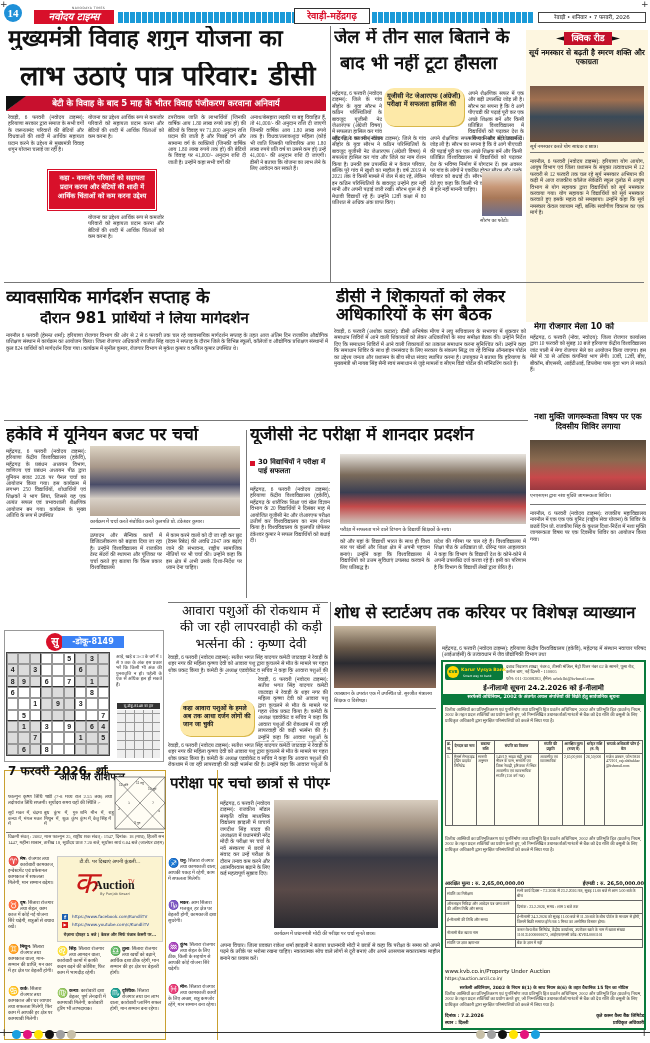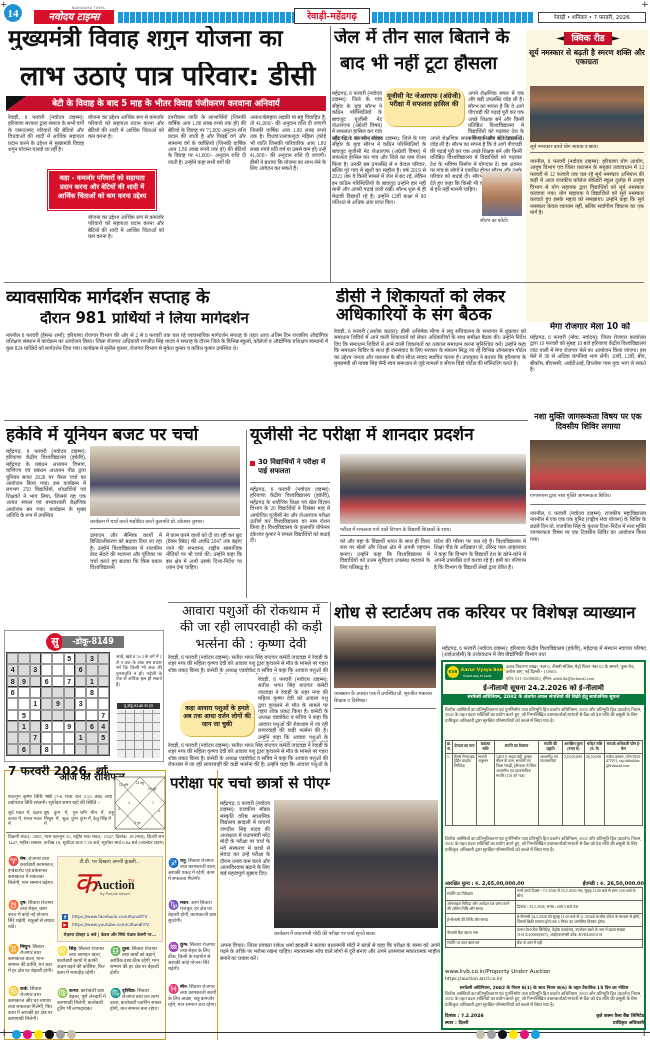--- a/index.html
+++ b/index.html
@@ -16,21 +16,21 @@
 #brand-small{left:72px;top:6px;font-size:3px;color:#444;letter-spacing:.5px}
 #brand{left:34px;top:10px;width:80px;height:14px;background:#d8102a;color:#fff;font-weight:bold;font-size:10px;line-height:14px;text-align:center;font-style:italic}
 #stripes1{left:118px;top:12px;width:176px;height:11px;background:repeating-linear-gradient(90deg,#1a9ad8 0 5px,#fff 5px 6px)}
 #region{left:294px;top:8px;width:76px;height:16px;border:1.5px solid #333;background:#fff;color:#d8102a;font-weight:bold;font-size:9.5px;line-height:13px;text-align:center}
 #stripes2{left:372px;top:12px;width:162px;height:11px;background:repeating-linear-gradient(90deg,#1a9ad8 0 5px,#fff 5px 6px)}
 #dateline{left:538px;top:12px;width:108px;height:11px;border:1px solid #444;font-size:5.5px;line-height:9px;text-align:center;color:#111;background:#fff}
 
 #qr-box{left:526px;top:30px;width:122px;height:292px;background:#fdf6e0}
 #qr-title{left:564px;top:32px;width:48px;height:13px;background:#c4102a;color:#fff;font-weight:bold;font-size:9px;line-height:13px;text-align:center}
 .sub-red{background:#c8102e;color:#fff;font-weight:bold;text-align:center;white-space:nowrap;overflow:hidden}
-.callout{background:#fde9a8;border-radius:10px;color:#222;font-weight:bold;text-align:center;line-height:1.25;box-shadow:1px 1px 0 #d9b84a}
+.callout{background:#fde9a8;border-radius:10px;color:#222;font-weight:bold;line-height:1.25;box-shadow:1px 1px 0 #d9b84a}
 .callout-red{background:#d8102a;color:#fff;font-weight:bold;text-align:center;line-height:1.35;border:1.5px solid #fff;outline:1px solid #d8102a}
 
 #sudoku{left:6px;top:652px;width:104px;height:104px;border:1px solid #444;display:grid;grid-template-columns:repeat(9,1fr);grid-template-rows:repeat(9,1fr)}
 .cell{border:.5px solid #999;font-size:7px;font-weight:bold;color:#222;display:flex;align-items:center;justify-content:center;font-family:"Liberation Sans",sans-serif}
 .cell.g{background:#dcdcdc}
 .cell.bR{border-right:1.2px solid #333}
 .cell.bB{border-bottom:1.2px solid #333}
 #sol{left:117px;top:710px;width:43px;height:48px;background:
 repeating-linear-gradient(90deg,transparent 0 4px,#999 4px 4.5px),
 repeating-linear-gradient(0deg,#eee 0 4px,#999 4px 4.5px)}
@@ -79,21 +79,21 @@
 
 <div class="abs" id="qr-box"></div>
 <div class="abs" style="left:556px;top:36px;width:64px;height:5px;background:#111;clip-path:polygon(0 50%,15% 0,85% 0,100% 50%,85% 100%,15% 100%);"></div>
 <div class="abs" id="qr-title">क्विक रीड</div>
 <div class="abs hl" style="left:528px;top:48px;width:118px;font-size:7.5px;white-space:normal;text-align:center;line-height:1.25;">सूर्य नमस्कार से बढ़ती है स्मरण शक्ति और एकाग्रता</div>
 <div class="abs photo" style="left:530px;top:86px;width:114px;height:56px;background:linear-gradient(180deg,#7a5a48 0%,#a07050 25%,#3a4a58 55%,#6a5040 100%);"></div>
 <div class="abs cap" style="left:530px;top:143px;width:114px;">सूर्य नमस्कार करते योग साधक व छात्र।</div>
 <div class="abs rule" style="left:530px;top:152px;width:114px;height:.6px;"></div>
 <div class="abs txt" style="left:530px;top:158px;width:114px;height:162px;">नारनौल, 6 फरवरी (नवोदय टाइम्स): हरियाणा योग आयोग, आयुष विभाग एवं जिला प्रशासन के संयुक्त तत्वावधान में 12 फरवरी से 12 फरवरी तक चल रहे सूर्य नमस्कार अभियान की कड़ी में आज राजकीय कॉलेज सेकेंडरी स्कूल दुलोठ में आयुष विभाग से योग सहायक द्वारा विद्यार्थियों को सूर्य नमस्कार करवाया गया। योग सहायक ने विद्यार्थियों को सूर्य नमस्कार करवाते हुए इसके महत्व को समझाया। उन्होंने कहा कि सूर्य नमस्कार केवल व्यायाम नहीं, बल्कि सर्वांगीण विकास का एक मार्ग है।</div>
 
-<div class="abs hl" style="left:534px;top:322px;width:112px;font-size:8.5px;text-align:center;">मेगा रोजगार मेला 10 को</div>
+<div class="abs hl" style="left:534px;top:322px;width:112px;font-size:8.5px;">मेगा रोजगार मेला 10 को</div>
 <div class="abs txt" style="left:530px;top:334px;width:116px;height:76px;">महेंद्रगढ़, 6 फरवरी (नोवा, नवोदय): जिला रोजगार कार्यालय द्वारा 10 फरवरी को सुबह 10 बजे हरियाणा केंद्रीय विश्वविद्यालय जांट पाली में मेगा रोजगार मेले का आयोजन किया जाएगा। इस मेले में 30 से अधिक कंपनियां भाग लेंगी। 10वीं, 12वीं, बीए, बीकॉम, बीएससी, आईटीआई, डिप्लोमा पास युवा भाग ले सकते हैं।</div>
 <div class="abs hl" style="left:530px;top:412px;width:116px;font-size:8px;white-space:normal;text-align:center;line-height:1.25;">नशा मुक्ति जागरूकता विषय पर एक दिवसीय शिविर लगाया</div>
 <div class="abs photo" style="left:530px;top:440px;width:116px;height:50px;background:linear-gradient(180deg,#5a4a3a 0%,#8a6a50 40%,#c8484a 75%,#9a3a40 100%);"></div>
 <div class="abs cap" style="left:530px;top:492px;width:116px;">एनएसएस द्वारा नशा मुक्ति जागरूकता शिविर।</div>
 <div class="abs rule" style="left:530px;top:504px;width:116px;height:.6px;"></div>
 <div class="abs txt" style="left:530px;top:510px;width:116px;height:84px;">नारनौल, 6 फरवरी (नवोदय टाइम्स): राजकीय महाविद्यालय नारनौल में एक एक एक युनिट (राष्ट्रीय सेवा योजना) के शिविर के छठवें दिन प्रो. राजकीय सिंह के कुशल दिशा-निर्देश में नशा मुक्ति जागरूकता विषय पर एक दिवसीय शिविर का आयोजन किया गया।</div>
 
 <div class="abs hl" style="left:6px;top:288px;width:322px;font-size:17.5px;">व्यावसायिक मार्गदर्शन सप्ताह के</div>
 <div class="abs hl" style="left:40px;top:311px;width:260px;font-size:15px;">दौरान 981 प्रार्थियों ने लिया मार्गदर्शन</div>
 <div class="abs txt" style="left:6px;top:332px;width:322px;height:78px;">नारनौल 6 फरवरी (हेमन्त शर्मा): हरियाणा रोजगार विभाग की ओर से 2 से 6 फरवरी तक चल रहे व्यावसायिक मार्गदर्शन सप्ताह के तहत आज अंतिम दिन राजकीय औद्योगिक प्रशिक्षण संस्थान में कार्यक्रम का आयोजन किया। जिला रोजगार अधिकारी रणजीत सिंह यादव ने सप्ताह के दौरान जिले के विभिन्न स्कूलों, कॉलेजों व औद्योगिक प्रशिक्षण संस्थानों में कुल 824 प्रार्थियों को मार्गदर्शन दिया गया। कार्यक्रम में सुनील कुमार, रोजगार विभाग से मुकेश कुमार व कपिल कुमार उपस्थित थे।</div>
@@ -115,21 +115,21 @@
 <div class="abs rule" style="left:250px;top:482px;width:80px;height:.6px;"></div>
 <div class="abs txt" style="left:250px;top:486px;width:80px;height:112px;">महेंद्रगढ़, 6 फरवरी (नवोदय टाइम्स): हरियाणा केंद्रीय विश्वविद्यालय (हकेवि), महेंद्रगढ़ के शारीरिक शिक्षा एवं खेल विज्ञान विभाग के 20 विद्यार्थियों ने दिसंबर माह में आयोजित यूजीसी नेट और जेआरएफ परीक्षा उत्तीर्ण कर विश्वविद्यालय का नाम रोशन किया है। विश्वविद्यालय के कुलपति प्रोफेसर टंकेश्वर कुमार ने सफल विद्यार्थियों को बधाई दी।</div>
 <div class="abs photo" style="left:340px;top:454px;width:186px;height:70px;background:linear-gradient(180deg,#e8e4de 0%,#7a6a5a 30%,#3a3e52 55%,#c44a4a 75%,#cfc8c0 100%);"></div>
 <div class="abs cap" style="left:340px;top:526px;width:186px;">परीक्षा में सफलता पाने वाले विभाग के विद्यार्थी शिक्षकों के साथ।</div>
 <div class="abs rule" style="left:340px;top:535px;width:186px;height:.6px;"></div>
 <div class="abs txt" style="left:340px;top:538px;width:90px;height:60px;">को और यहां के विद्यार्थी भारत के साथ ही विश्व स्तर पर खेलों और शिक्षा क्षेत्र में अपनी पहचान बनाएं। उन्होंने कहा कि विश्वविद्यालय में विद्यार्थियों को उत्तम सुविधाएं उपलब्ध करवाने के लिए प्रतिबद्ध है।</div>
 <div class="abs txt" style="left:434px;top:538px;width:92px;height:60px;">प्रदेश की गरिमा पर चल रहे हैं। विश्वविद्यालय में शिक्षा पीठ के अधिष्ठाता प्रो. धीरेन्द्र पाल आहलावत ने कहा कि विभाग के विद्यार्थी देश के कोने-कोने में अपनी उपलब्धि दर्ज करवा रहे हैं। इसी का परिणाम है कि विभाग के विद्यार्थी लेखों द्वारा प्रेरित हैं।</div>
 
 <div class="abs" style="left:4px;top:630px;width:160px;height:132px;border:1px solid #999;"></div>
 <div class="abs" style="left:46px;top:633px;width:18px;height:18px;border-radius:50%;background:#d8102a;color:#fff;font-weight:bold;font-size:11px;line-height:18px;text-align:center;">सु</div>
-<div class="abs" style="left:62px;top:636px;width:62px;height:12px;background:#737373;color:#fff;font-weight:bold;font-size:8px;line-height:12px;text-align:center;">-डोकू-8149</div>
+<div class="abs" style="left:62px;top:636px;width:62px;height:12px;background:#3b82f6;color:#fff;font-weight:bold;font-size:8px;line-height:12px;text-align:center;">-डोकू-8149</div>
 <div class="abs" id="sudoku">
     <div class="cell g"></div>
     <div class="cell g"></div>
     <div class="cell g bR"></div>
     <div class="cell"></div>
     <div class="cell"></div>
     <div class="cell bR">5</div>
     <div class="cell g"></div>
     <div class="cell g">3</div>
     <div class="cell g"></div>

